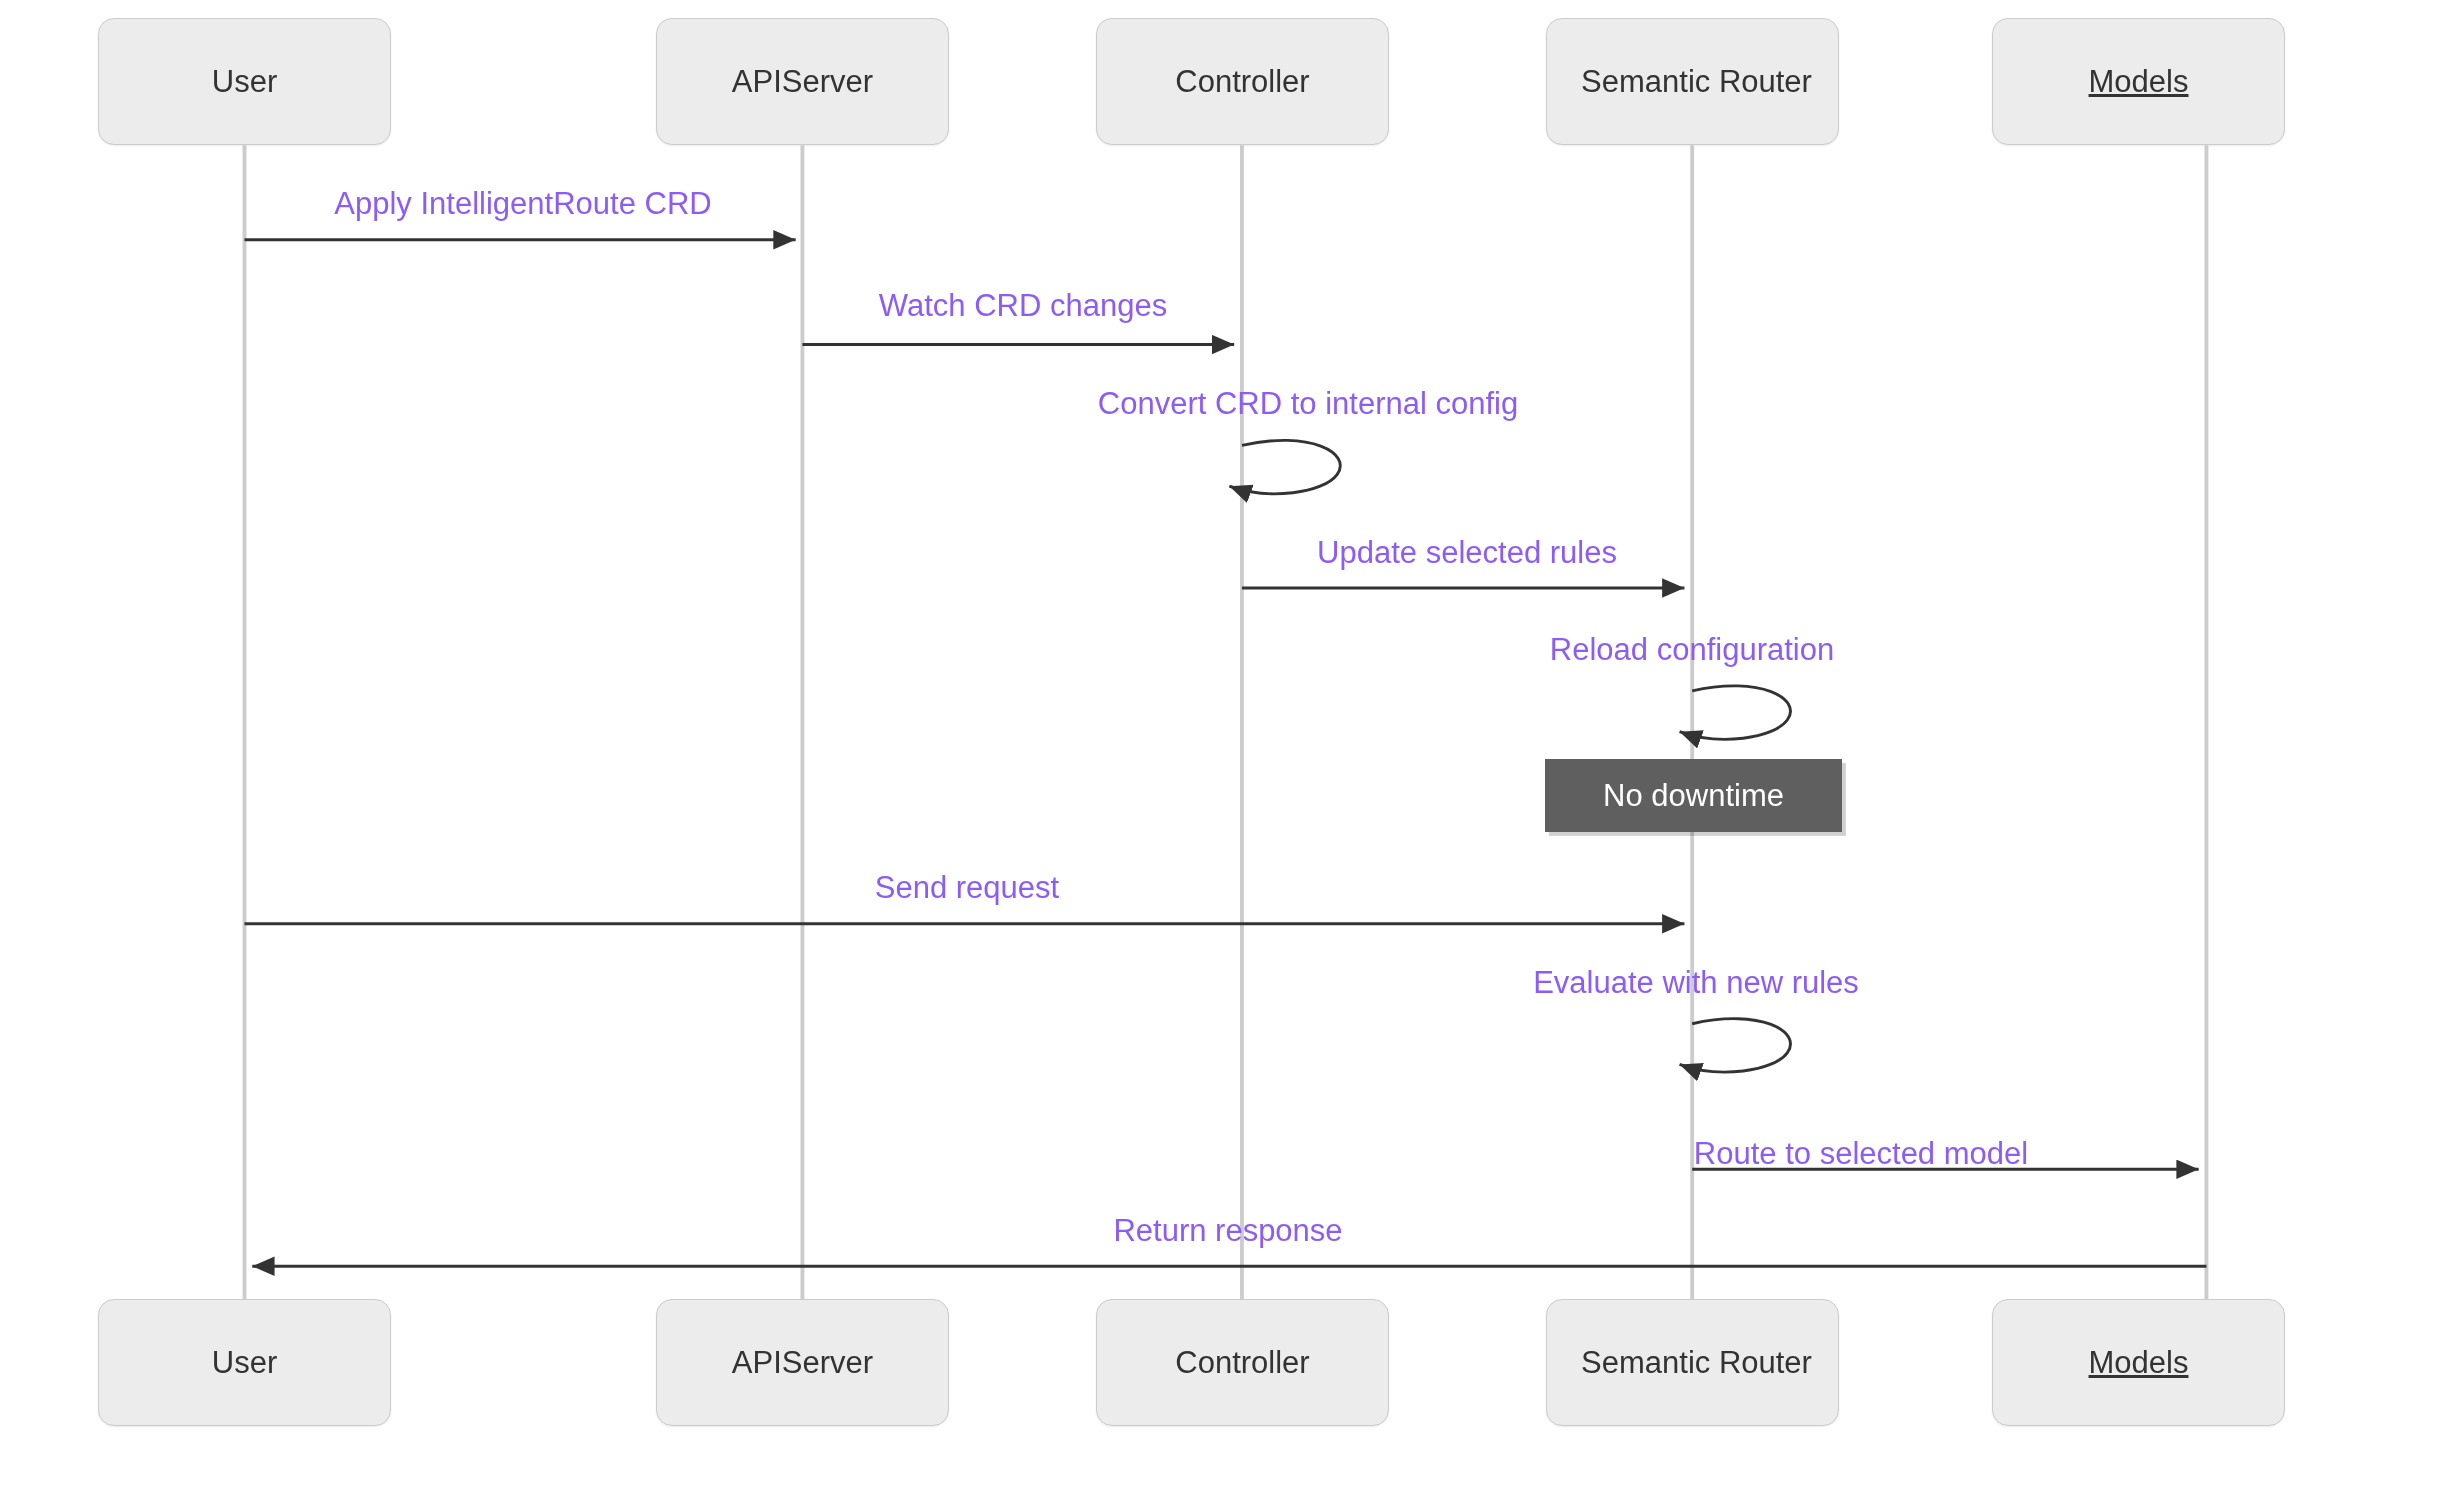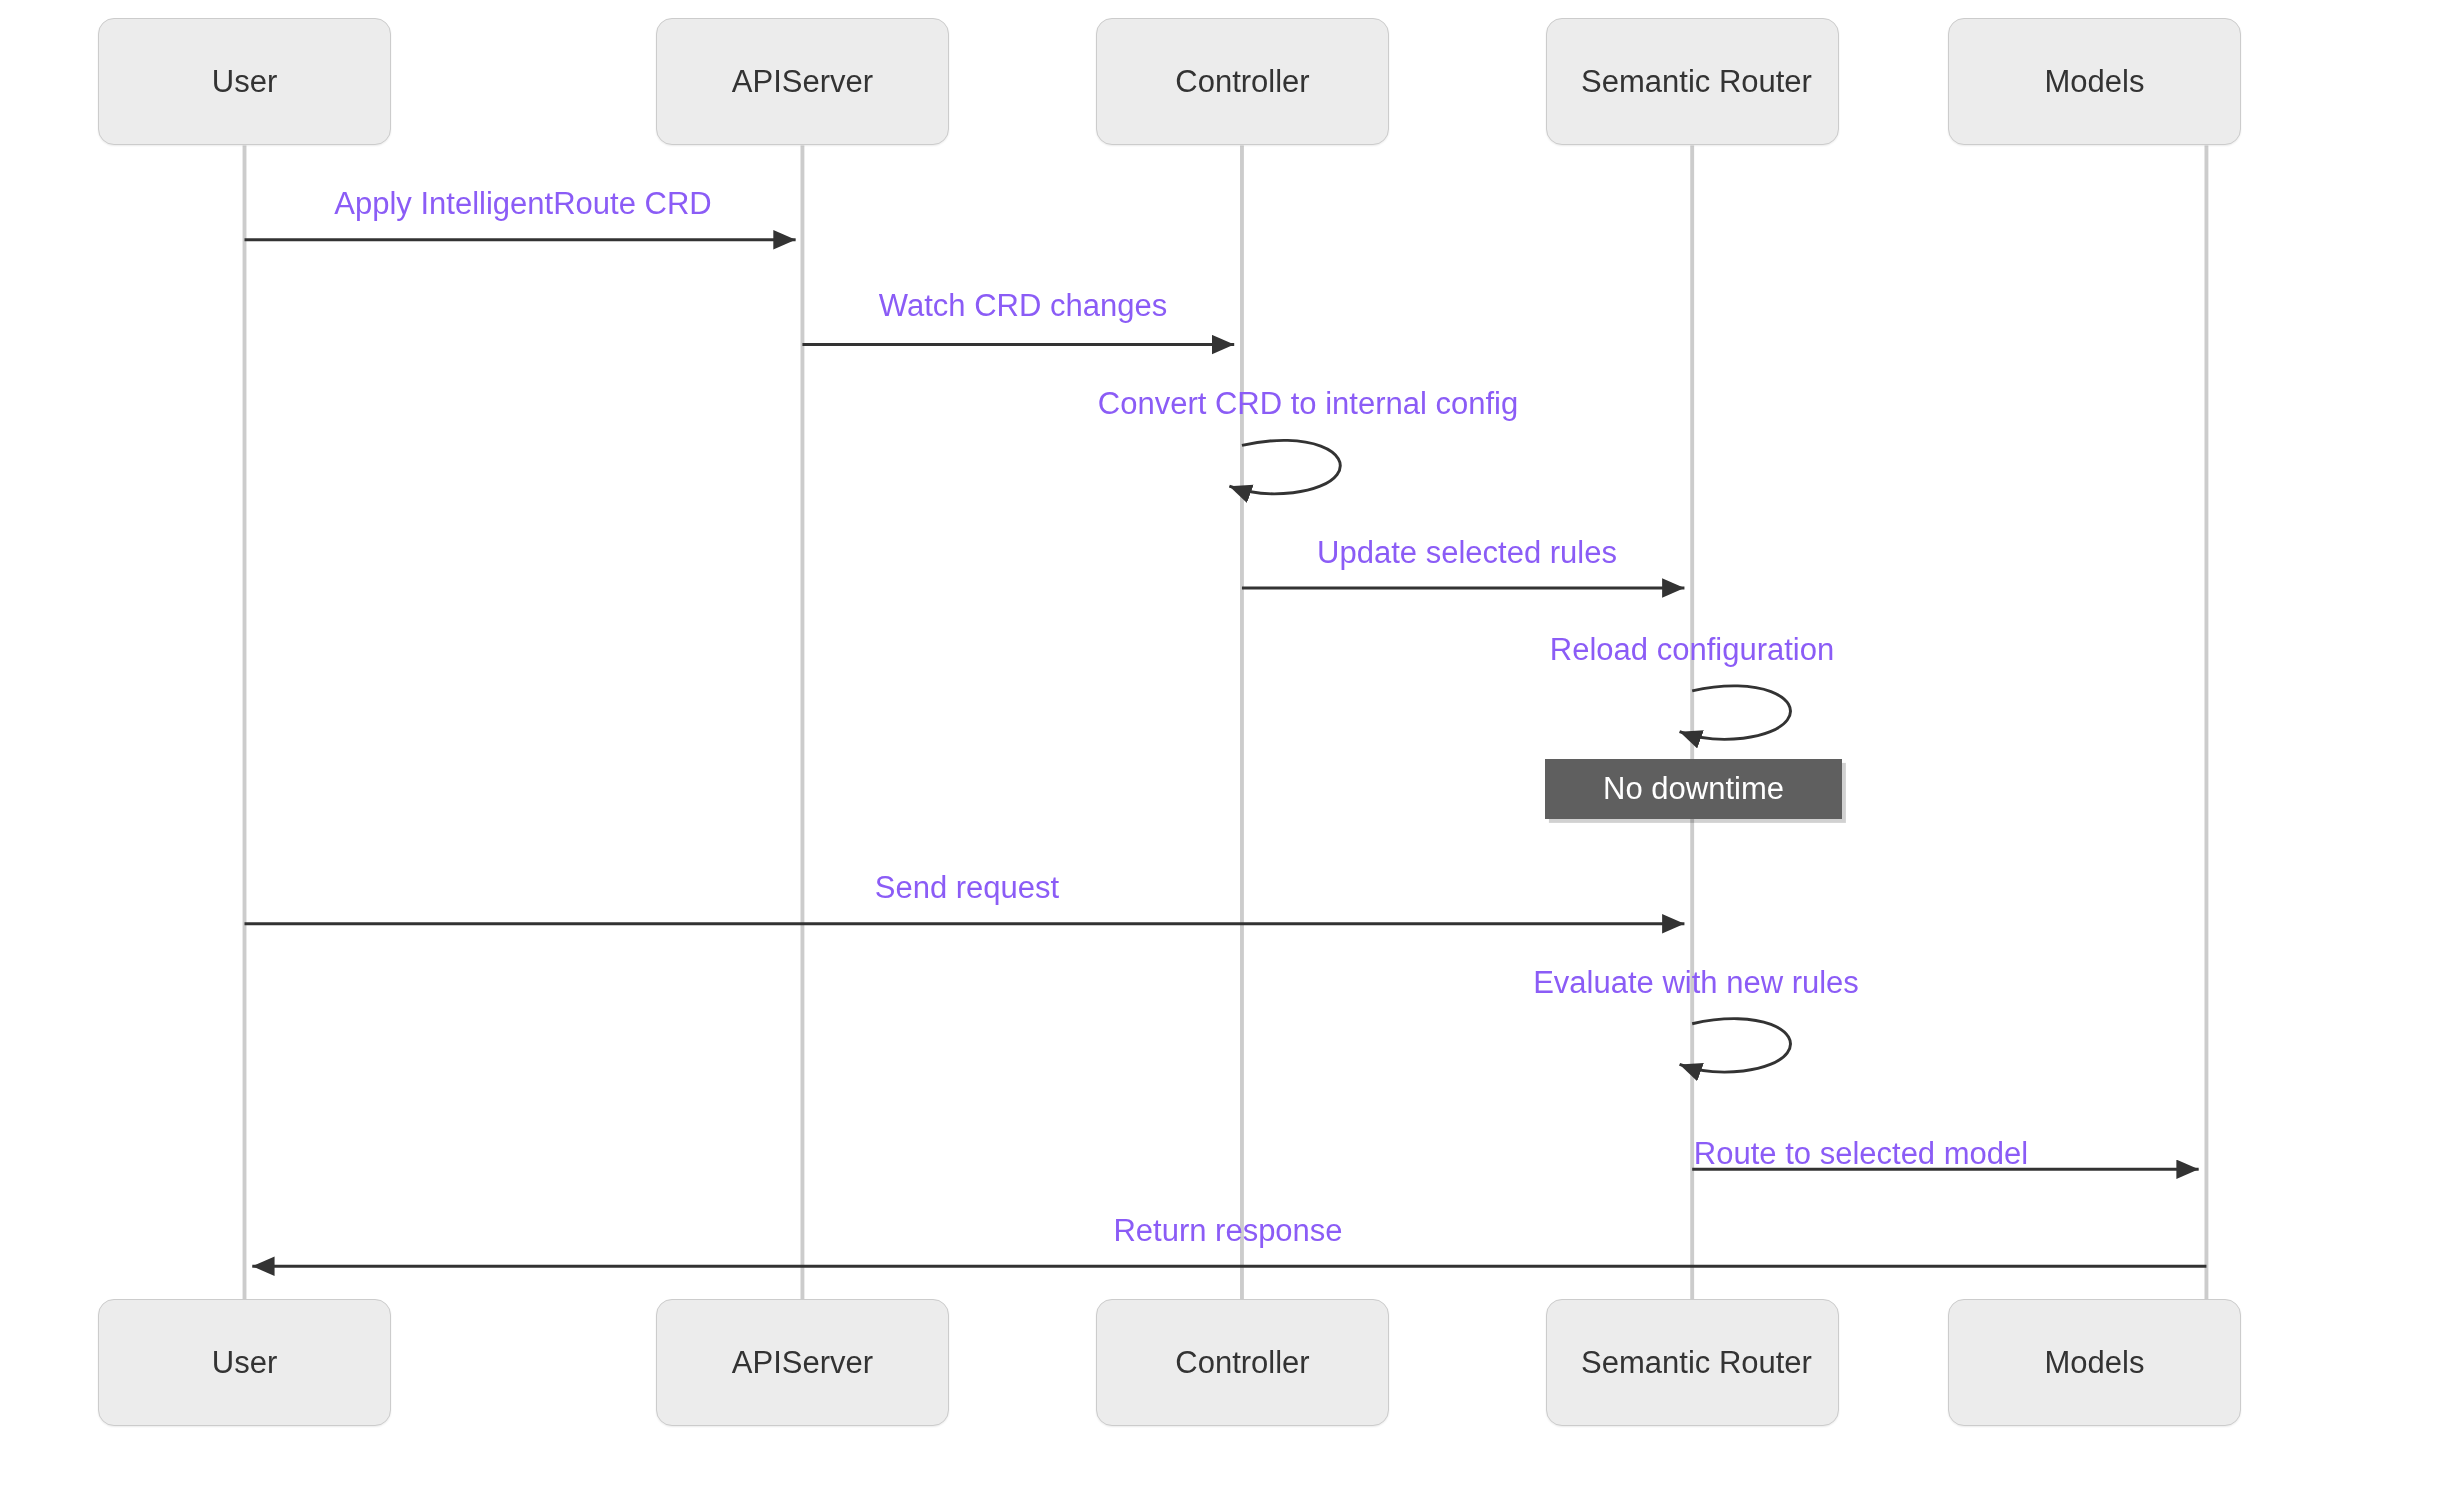--- a/index.html
+++ b/index.html
@@ -36,35 +36,35 @@
     font-size: 31px;
     color: #333333;
     box-shadow: 0 1px 1.9px rgba(0,0,0,0.08);
   }
   .actor.top { top: 18.4px; }
   .actor.bottom { top: 1299px; }
   .actor.p-user { left: 98px; }
   .actor.p-apiserver { left: 656px; text-align: right; }
   .actor.p-controller { left: 1096px; }
   .actor.p-router { left: 1546px; padding-left: 8px; }
-  .actor.p-models { left: 1948px; }
+  .actor.p-models { left: 1992px; text-decoration: underline; }
   .msg {
     position: absolute;
     transform: translateX(-50%);
     font-size: 31px;
     line-height: 35px;
     color: #8b5cf6;
     white-space: nowrap;
   }
   .note {
     position: absolute;
     left: 1545px;
     top: 759px;
     width: 297px;
-    height: 60px;
+    height: 73px;
     background: #5f5f5f;
     color: #ffffff;
     font-size: 31px;
     display: flex;
     align-items: center;
     justify-content: center;
     box-shadow: 3.9px 3.9px 0 rgba(0,0,0,0.18);
   }
 </style>
 </head>

